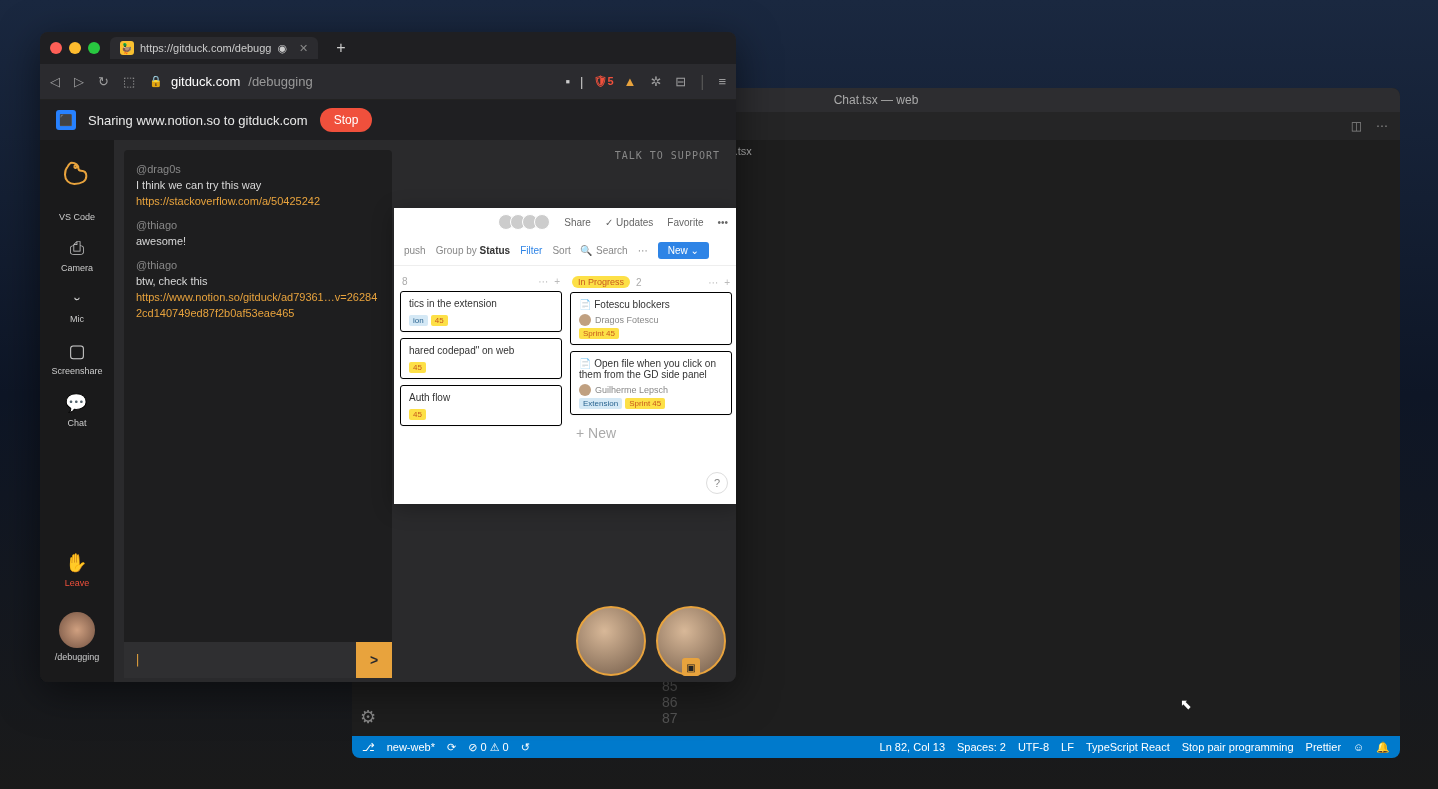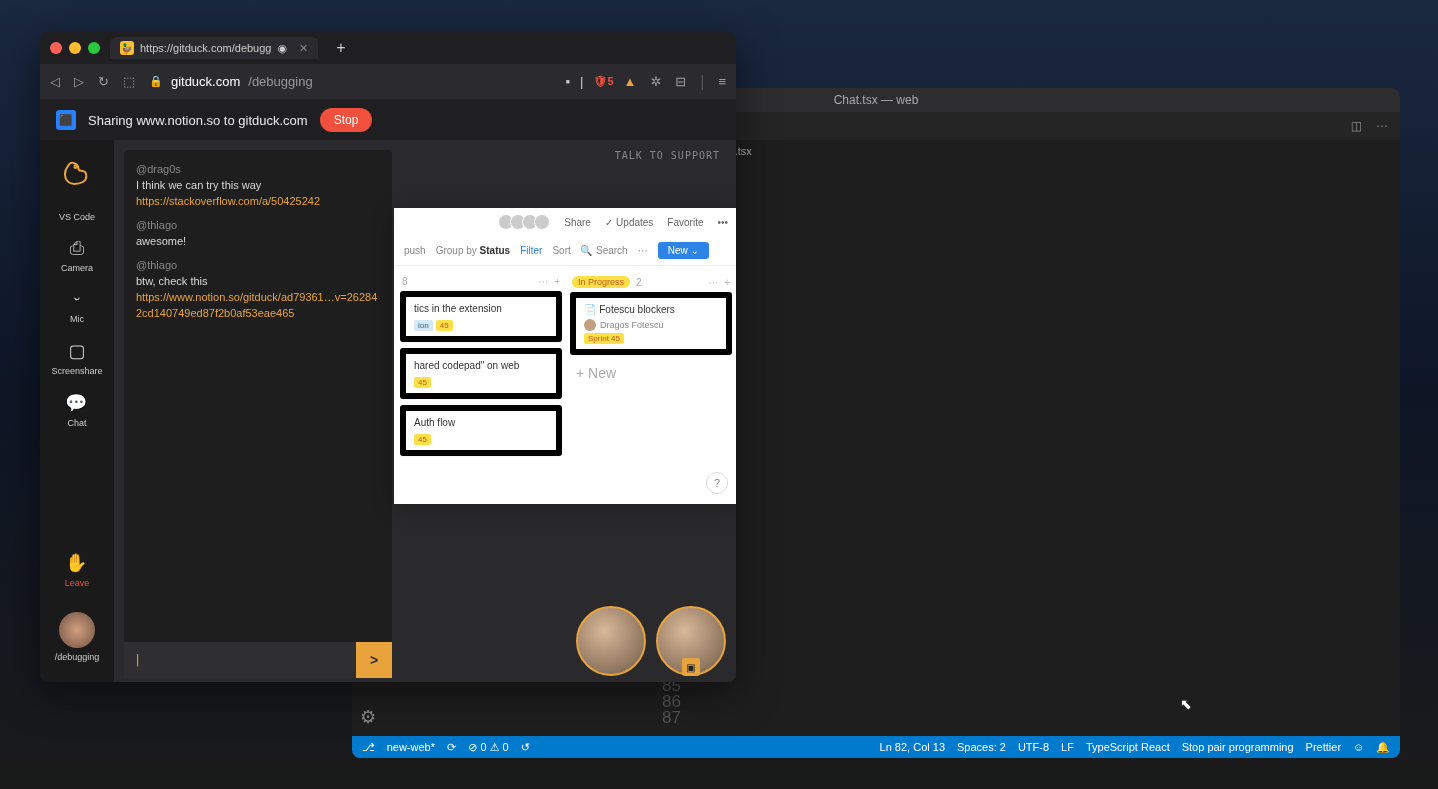--- a/index.html
+++ b/index.html
@@ -18,21 +18,21 @@
 .vs-split { margin-left:auto; display:flex; gap:14px; padding-right:12px; color:#888; }
 .vs-breadcrumb { height:22px; padding:0 12px; display:flex; align-items:center; gap:6px; color:#aaa; font-size:11px; }
 .vs-breadcrumb .sep { color:#666; }
 .vs-code { flex:1; padding:4px 12px; font-size:12px; line-height:16px; overflow:hidden; position:relative; }
 .vs-code .line { white-space:pre; }
 .kw { color:#569cd6; } .fn { color:#dcdcaa; } .str { color:#ce9178; } .var { color:#9cdcfe; } .tag { color:#569cd6; } .attr { color:#9cdcfe; } .comp { color:#4ec9b0; } .cmt { color:#6a9955; } .punc { color:#d4d4d4; } .prop { color:#9cdcfe; }
 .cursor-badge { position:absolute; display:inline-block; background:#c5282f; color:#fff; padding:0 4px; font-size:10px; border-radius:2px; }
 .vs-status { height:22px; background:#007acc; display:flex; align-items:center; color:#fff; font-size:11px; padding:0 10px; gap:12px; }
 .vs-status .grow { flex:1; }
 .vs-gutter-gear { position:absolute; left:8px; bottom:30px; color:#888; font-size:18px; }
-.vs-line-nums { position:absolute; left:310px; bottom:32px; color:#555; font-size:17px; line-height:16px; text-align:right; }
+.vs-line-nums { position:absolute; left:310px; bottom:32px; color:#555; font-size:14px; line-height:16px; text-align:right; }
 .mouse-cursor { position:absolute; left:828px; top:534px; font-size:14px; color:#fff; }
 
 
 .browser { position:absolute; left:40px; top:32px; width:696px; height:650px; background:#2b2b2f; border-radius:8px; overflow:hidden; box-shadow:0 10px 40px rgba(0,0,0,0.5); display:flex; flex-direction:column; }
 .bw-tabs { height:32px; background:#1f1f22; display:flex; align-items:center; padding:0 10px; gap:10px; }
 .traffic { display:flex; gap:7px; }
 .tl { width:12px; height:12px; border-radius:50%; } .tr{background:#ff5f57}.ty{background:#febc2e}.tg{background:#28c840}
 .bw-tab { background:#2b2b2f; border-radius:6px 6px 0 0; padding:4px 10px; display:flex; align-items:center; gap:6px; font-size:11px; color:#ccc; }
 .bw-tab .fav { width:14px; height:14px; background:#f8c030; border-radius:3px; display:flex; align-items:center; justify-content:center; font-size:10px; }
 .bw-tab .x { color:#888; margin-left:6px; }
@@ -77,21 +77,21 @@
 .nt-bar { height:30px; display:flex; align-items:center; padding:0 10px; gap:10px; border-bottom:1px solid #eee; font-size:10px; color:#888; }
 .nt-bar .new { background:#2e84e6; color:#fff; padding:3px 10px; border-radius:3px; }
 .nt-bar .blue { color:#2e84e6; }
 .nt-cols { display:flex; padding:6px; gap:8px; }
 .nt-col { flex:1; }
 .nt-col-h { display:flex; align-items:center; gap:6px; padding:4px 2px; font-size:10px; color:#666; }
 .nt-col-h .cnt { color:#aaa; }
 .nt-col-h .right { margin-left:auto; color:#bbb; display:flex; gap:6px; }
 .nt-pill { padding:1px 6px; border-radius:8px; font-size:9px; }
 .nt-pill.prog { background:#fde047; color:#c75a1e; }
-.nt-card { background:#fff; border:6px solid #000000; border-radius:3px; padding:6px 8px; margin-bottom:6px; box-shadow:0 1px 2px rgba(0,0,0,0.04); }
+.nt-card { background:#fff; border:1px solid #000000; border-radius:3px; padding:6px 8px; margin-bottom:6px; box-shadow:0 1px 2px rgba(0,0,0,0.04); }
 .nt-card .t { font-size:10px; color:#333; margin-bottom:4px; }
 .nt-card .meta { display:flex; align-items:center; gap:4px; font-size:9px; color:#888; }
 .nt-card .av { width:12px; height:12px; border-radius:50%; background:#c0a080; }
 .nt-tag { font-size:8px; padding:1px 4px; border-radius:2px; }
 .nt-tag.sprint { background:#fde047; color:#c75a1e; }
 .nt-tag.ext { background:#d4e8f5; color:#2a6490; }
 .nt-new { color:#aaa; font-size:14px; padding:4px 6px; cursor:pointer; }
 .nt-help { position:absolute; right:10px; bottom:10px; width:22px; height:22px; border:1px solid #ddd; border-radius:50%; display:flex; align-items:center; justify-content:center; font-size:11px; color:#888; background:#fff; }
 
 
@@ -344,20 +344,25 @@
                   <span>⋯</span>
                   <span>+</span>
                 </span>
               </div>
             <div id="nt-right">
                 <div class="nt-card">
                   <div class="t">📄 Fotescu blockers</div>
                   <div class="meta"><span class="av"></span>Dragos Fotescu</div>
                   <div><span class="nt-tag sprint">Sprint 45</span> </div>
                 </div>
+                <div class="nt-card">
+                  <div class="t">📄 Open file when you click on them from the GD side panel</div>
+                  <div class="meta"><span class="av"></span>Guilherme Lepsch</div>
+                  <div><span class="nt-tag ext">Extension</span> <span class="nt-tag sprint">Sprint 45</span> </div>
+                </div>
               </div>
             <div class="nt-new">+  New</div>
           </div>
         </div>
         <div class="nt-help">?</div>
       </div>
 
       <div class="videos">
         <div class="vcircle"></div>
         <div class="vcircle">

